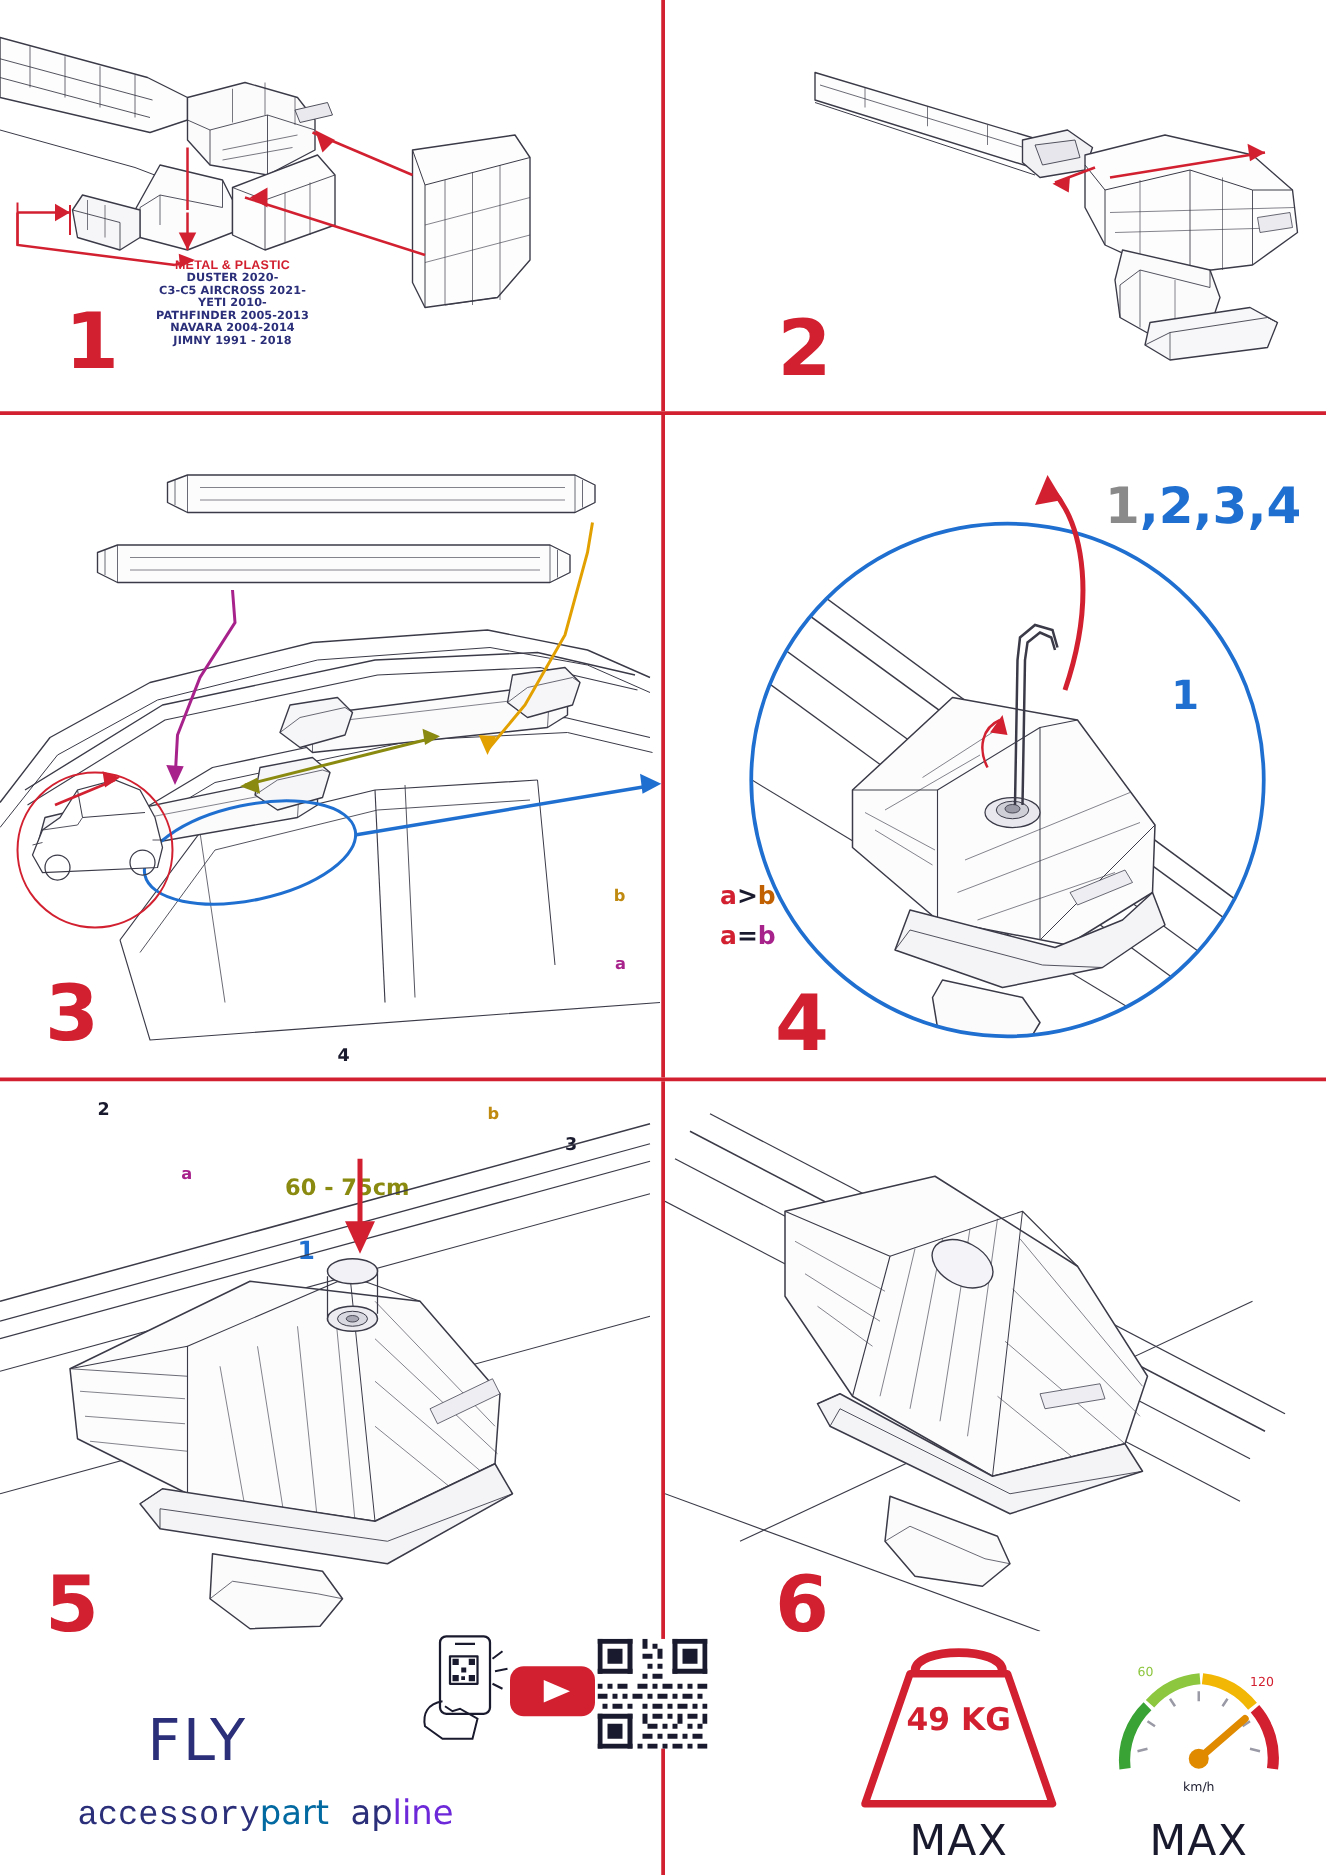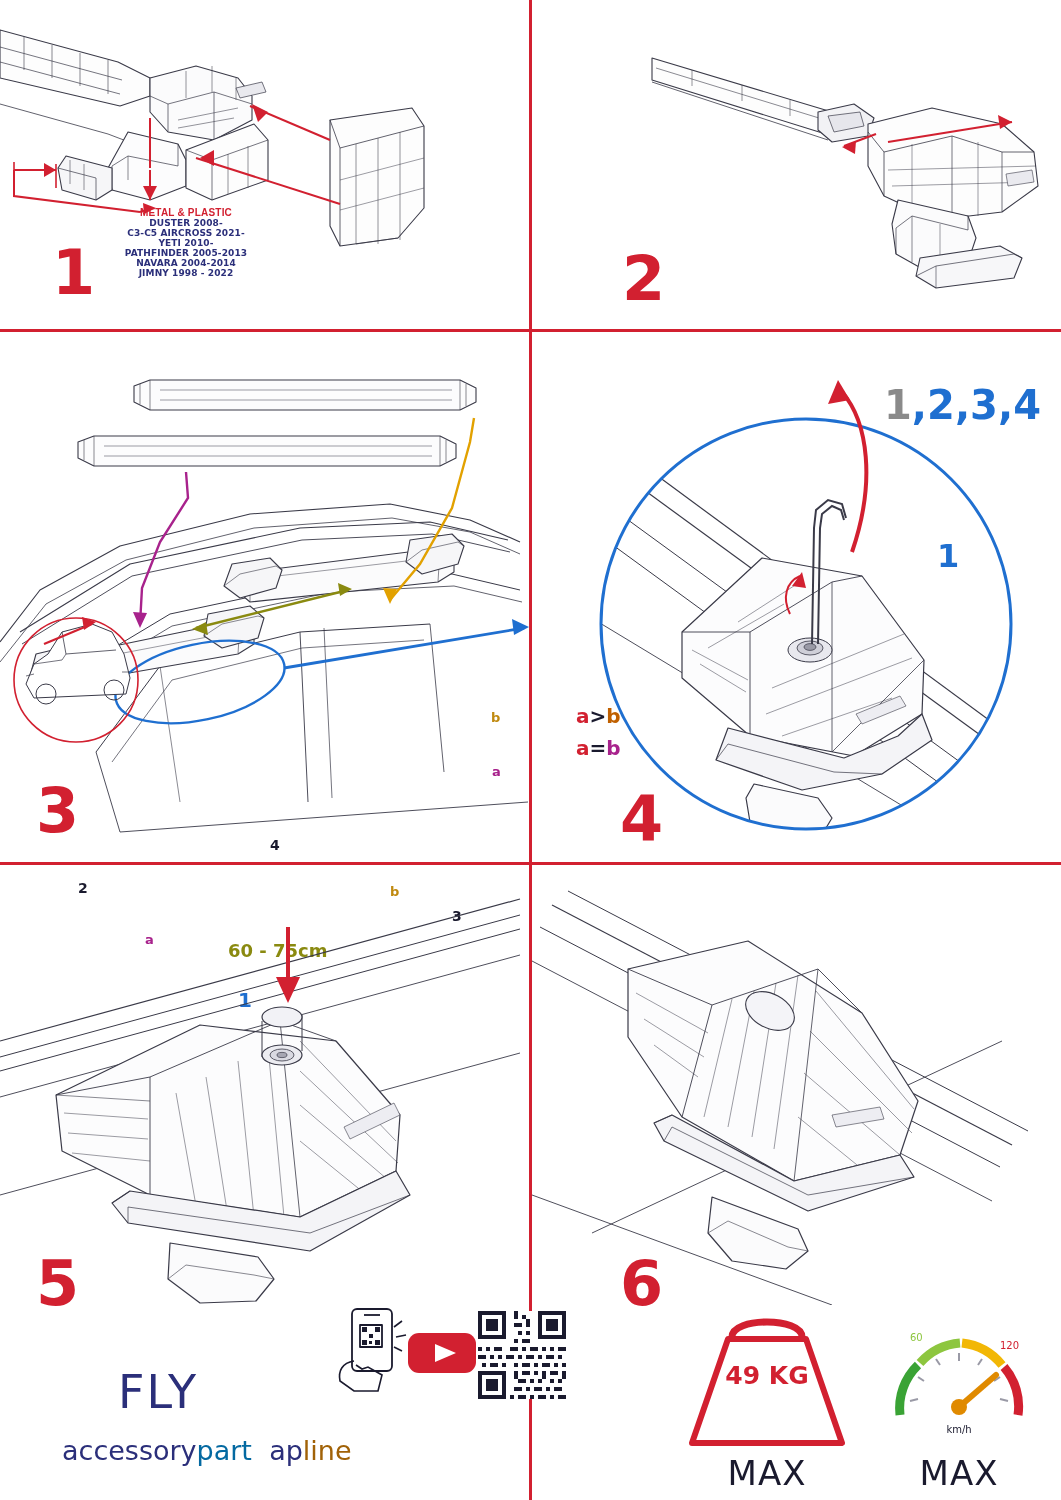--- a/index.html
+++ b/index.html
@@ -104,24 +104,24 @@
     color: #2b2f7a;
     font-family: "DejaVu Sans", sans-serif;
     font-size: 46px;
     letter-spacing: 2px;
   }
   .brand-line {
     position: absolute;
     font-family: "DejaVu Sans", sans-serif;
     font-size: 27px;
   }
-  .brand-line .accessory { color: #2b2f7a; }
+  .brand-line .accessory { color: #2b2f7a; font-family: Liberation Mono, monospace; }
   .brand-line .part { color: #0369a1; }
   .brand-line .ap { color: #2b2f7a; }
-  .brand-line .lineword { color: #a16207; }
+  .brand-line .lineword { color: #6d28d9; }
   .maxlabel {
     position: absolute;
     font-family: "DejaVu Sans", sans-serif;
     font-size: 34px;
     color: #1a1a2e;
     letter-spacing: 1px;
   }
   .kgtext {
     font-family: "DejaVu Sans", sans-serif;
     font-weight: bold;
@@ -204,26 +204,26 @@
       <polygon points="252,104 268,112 258,122" fill="#d22030"></polygon>
       <polygon points="200,158 214,150 214,166" fill="#d22030"></polygon>
       <polygon points="150,200 143,186 157,186" fill="#d22030"></polygon>
       <polygon points="56,170 44,163 44,177" fill="#d22030"></polygon>
       <path d="M140 212 L152 208" stroke="#d22030" stroke-width="2" fill="none"></path>
       <polygon points="156,208 143,203 144,214" fill="#d22030"></polygon>
     </svg>
     <div class="step-num" style="left:52px; top:242px;">1</div>
     <div class="veh-list" style="left:86px; top:208px; width:200px;">
       <div class="veh-title">METAL &amp; PLASTIC</div>
-      <div class="veh-item">DUSTER 2008-</div>
+      <div class="veh-item">DUSTER 2020-</div>
       <div class="veh-item">C3-C5 AIRCROSS 2021-</div>
       <div class="veh-item">YETI 2010-</div>
       <div class="veh-item">PATHFINDER 2005-2013</div>
       <div class="veh-item">NAVARA 2004-2014</div>
-      <div class="veh-item">JIMNY 1998 - 2022</div>
+      <div class="veh-item">JIMNY 1991 - 2018</div>
     </div>
   </div>
 
   <div class="panel" style="left:532px; top:0; width:529px; height:329px;">
     <svg width="529" height="329" viewBox="0 0 529 329">
       <g fill="none" stroke="#3a3a48" stroke-width="1.1" stroke-linejoin="round">
 
         <path d="M120 58 L300 112 L312 126 L300 136 L120 80 Z" fill="#fdfdfd"></path>
         <path d="M124 68 L300 122" stroke-width="0.6"></path>
         <path d="M160 70 L160 86 M210 85 L210 101 M258 100 L258 116" stroke-width="0.55"></path>

